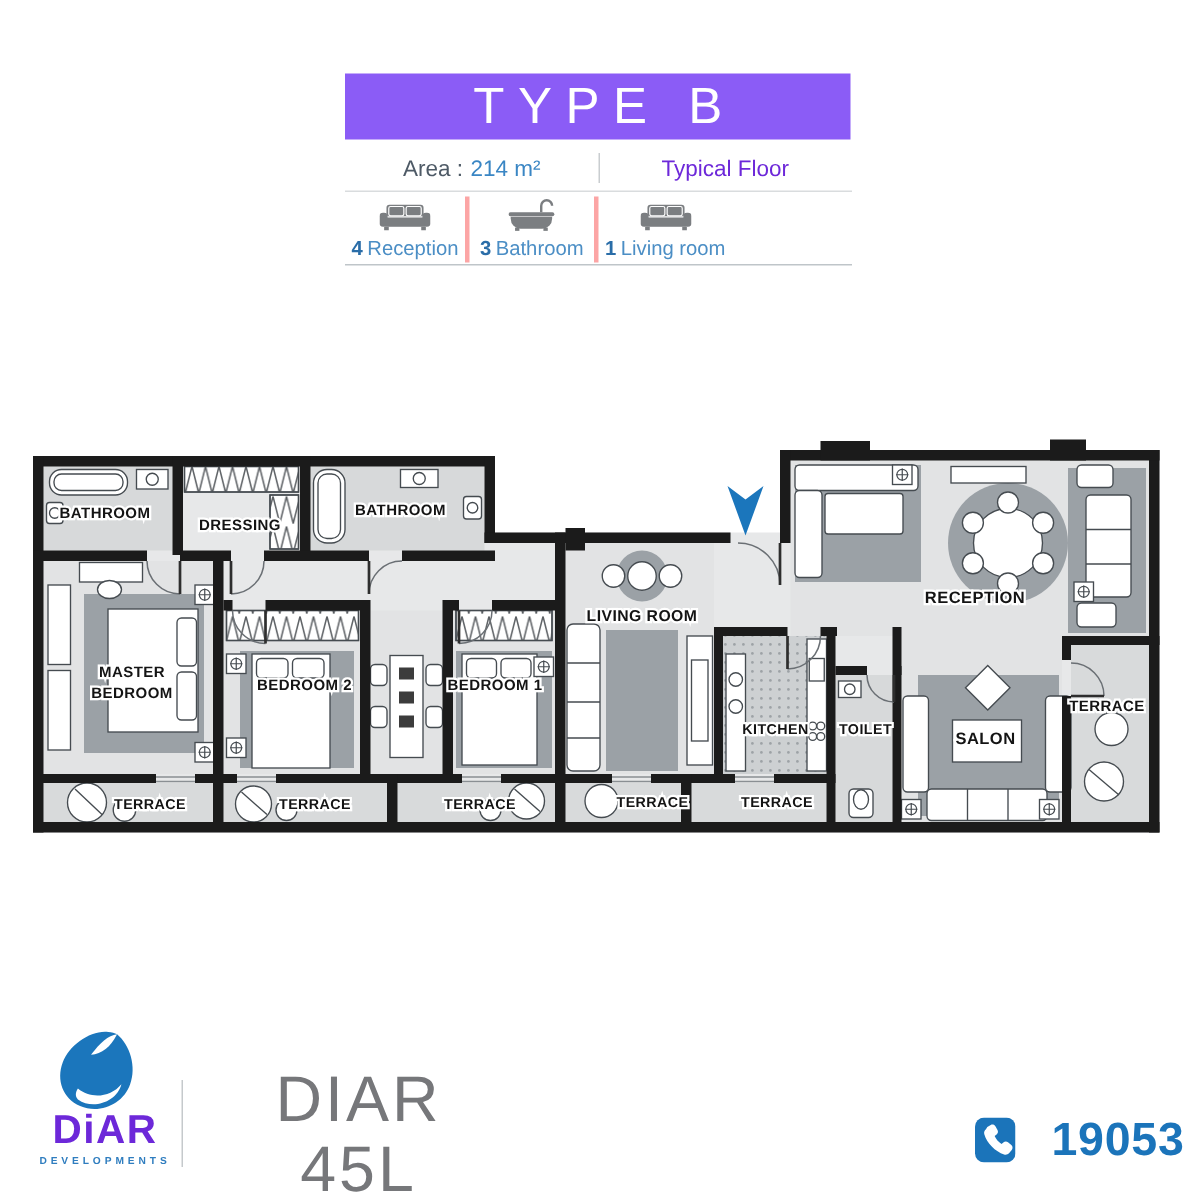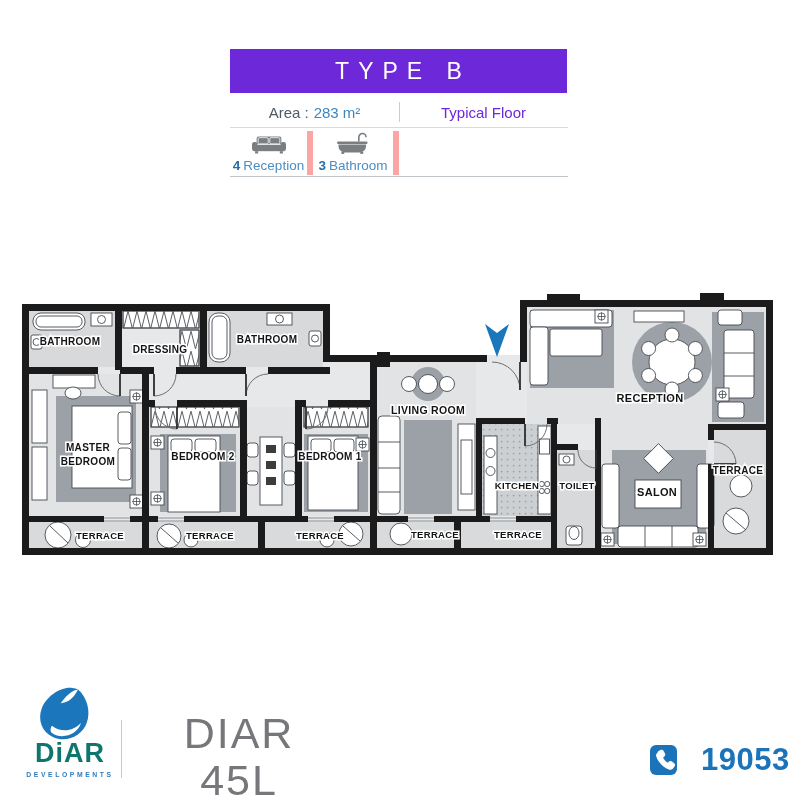--- a/index.html
+++ b/index.html
@@ -1,52 +1,52 @@
 <!DOCTYPE html>
 <html><head>
 <meta charset="utf-8">
 <style>
   html,body{margin:0;padding:0;background:#fff;}
   .stage{position:relative;width:800px;height:800px;background:#ffffff;overflow:hidden;
          font-family:"Liberation Sans",sans-serif;}
   
-  .type-box{position:absolute;left:230px;top:49px;width:337px;height:44px;background:#6d28d9;
+  .type-box{position:absolute;left:230px;top:49px;width:337px;height:44px;background:#8b5cf6;
             display:flex;align-items:center;justify-content:center;color:#fff;
-            font-size:23px;letter-spacing:9px;padding-left:9px;box-sizing:border-box;font-weight:400;}
+            font-size:34px;letter-spacing:9px;padding-left:9px;box-sizing:border-box;font-weight:400;}
   .info-row{position:absolute;left:230px;top:97px;width:337px;height:30px;display:flex;align-items:center;}
   .info-cell{display:flex;align-items:center;justify-content:center;font-size:15px;}
   .info-cell.area{width:169px;}
   .info-cell.typ{flex:1;color:#6d28d9;}
   .info-vdiv{width:1px;height:20px;background:#c9cdd0;}
   .area-lbl{color:#4e5a66;margin-right:5px;}
   .area-val{color:#3a86c4;}
   .hrule{position:absolute;left:230px;width:338px;height:1px;background:#d9dcde;}
   .hrule.r1{top:127px;}
   .hrule.r2{top:176px;background:#bfc5c9;}
   .legend{position:absolute;left:230px;top:131px;width:338px;height:44px;display:flex;}
   .leg-item{display:flex;flex-direction:column;align-items:center;justify-content:flex-end;
             box-sizing:border-box;padding-bottom:2px;}
-  .leg-item.b{border-right:6px solid #fca5a5;}
+  .leg-item.b{border-right:3px solid #fca5a5;}
   .leg-item:nth-child(1){width:83px;}
   .leg-item:nth-child(2){width:86px;}
   .leg-item:nth-child(3){width:89px;}
   .leg-item:nth-child(4){width:80px;}
   .leg-icon{height:22px;display:flex;align-items:flex-end;}
   .leg-icon svg{fill:#7b7e81;}
   .leg-text{font-size:13.5px;color:#4b8ec5;margin-top:3px;white-space:nowrap;}
   .leg-text b{color:#2a6da8;font-weight:bold;margin-right:3px;}
   
   .plan{position:absolute;left:20px;top:290px;width:760px;height:290px;}
   .plan text{font-family:"Liberation Sans",sans-serif;font-weight:bold;fill:#141414;
              paint-order:stroke;stroke:#ffffff;stroke-width:3px;letter-spacing:.3px;
              text-anchor:middle;}
   
   .logo-mark{position:absolute;left:36px;top:686px;}
   .brand{position:absolute;left:22px;top:738px;width:96px;text-align:center;
-         font-size:27px;font-weight:bold;color:#0f766e;letter-spacing:1px;}
+         font-size:27px;font-weight:bold;color:#6d28d9;letter-spacing:1px;}
   .brand-sub{position:absolute;left:22px;top:771px;width:96px;text-align:center;
              font-size:6.8px;font-weight:bold;color:#2f7dbf;letter-spacing:2.6px;}
   .footer-vdiv{position:absolute;left:121px;top:720px;width:1px;height:58px;background:#c5c9cc;}
   .project{position:absolute;left:140px;top:710px;width:198px;text-align:center;}
   .project-name{font-size:43px;color:#76777a;letter-spacing:2px;line-height:1.1;}
   .project-rule{height:1px;background:#a3a5a8;margin-top:4px;}
   .project-sub{font-size:15px;color:#4d92c7;letter-spacing:5px;margin-top:6px;}
   .phone{position:absolute;left:650px;top:742px;display:flex;align-items:center;gap:24px;}
   .phone-num{font-size:31px;font-weight:800;color:#1b74ba;letter-spacing:.5px;}
 </style>
@@ -55,21 +55,21 @@
 
 <div class="stage">
 
   <div class="type-box">
     <span>TYPE B</span>
   </div>
 
   <div class="info-row">
     <div class="info-cell area">
       <span class="area-lbl">Area :</span>
-      <span class="area-val">283 m²</span>
+      <span class="area-val">214 m²</span>
     </div>
     <div class="info-vdiv"></div>
     <div class="info-cell typ">Typical Floor</div>
   </div>
   <div class="hrule r1"></div>
 
   <div class="legend">
     <div class="leg-item b">
       <span class="leg-icon">
         <svg width="34" height="20" viewBox="0 0 44 24">
@@ -89,20 +89,35 @@
       <span class="leg-icon">
         <svg width="32" height="24" viewBox="0 0 44 30">
             <path d="M30,13 v-6 a5,5 0 0 1 5,-5 a5,5 0 0 1 5,5" fill="none" stroke="#7b7e81" stroke-width="2.2"></path>
             <rect x="0" y="13" width="42" height="3.5" rx="1.75"></rect>
             <path d="M2,17 h38 v2 a9,9 0 0 1 -9,9 h-20 a9,9 0 0 1 -9,-9 z"></path>
             <rect x="6" y="27" width="4" height="3"></rect>
             <rect x="32" y="27" width="4" height="3"></rect>
           </svg>
       </span>
       <span class="leg-text"><b>3</b><span>Bathroom</span></span>
+    </div>
+    <div class="leg-item">
+      <span class="leg-icon">
+        <svg width="34" height="20" viewBox="0 0 44 24">
+            <rect x="6" y="1" width="32" height="10" rx="2.5"></rect>
+            <rect x="8" y="2.5" width="13" height="8" rx="1.5" stroke="#fff" stroke-width="1" fill="#7b7e81"></rect>
+            <rect x="23" y="2.5" width="13" height="8" rx="1.5" stroke="#fff" stroke-width="1" fill="#7b7e81"></rect>
+            <rect x="0" y="8" width="7" height="12" rx="3"></rect>
+            <rect x="37" y="8" width="7" height="12" rx="3"></rect>
+            <rect x="5" y="12" width="34" height="8"></rect>
+            <rect x="4" y="20" width="4" height="3"></rect>
+            <rect x="36" y="20" width="4" height="3"></rect>
+          </svg>
+      </span>
+      <span class="leg-text"><b>1</b><span>Living room</span></span>
     </div>
   </div>
   <div class="hrule r2"></div>
 
   <svg class="plan" viewBox="0 0 760 290">
     <defs>
       <pattern id="wz" width="9" height="20" patternUnits="userSpaceOnUse">
         <path d="M0,1 L4.5,19 L9,1" stroke="#5a5e62" fill="none" stroke-width="1"></path>
       </pattern>
       <pattern id="kpat" width="6" height="6" patternUnits="userSpaceOnUse">

